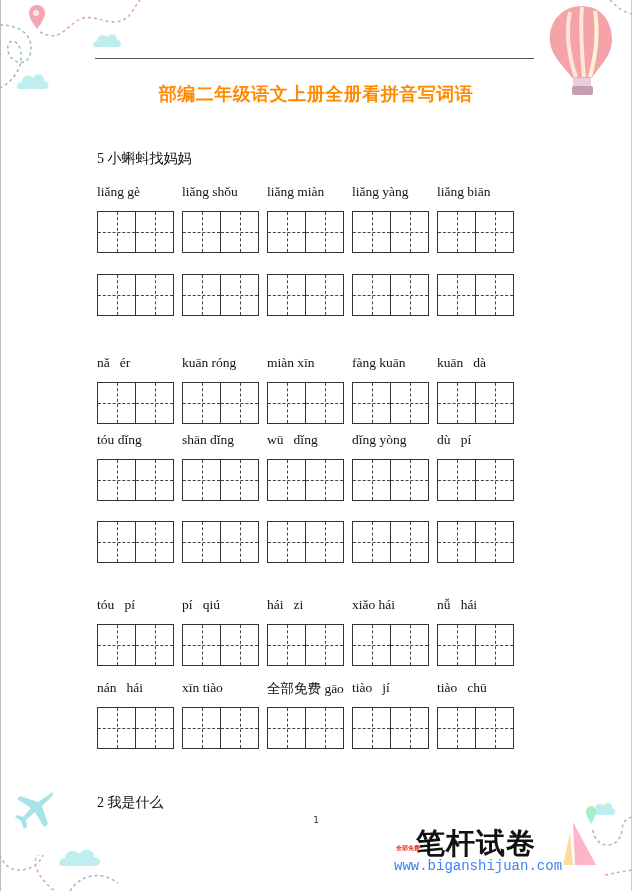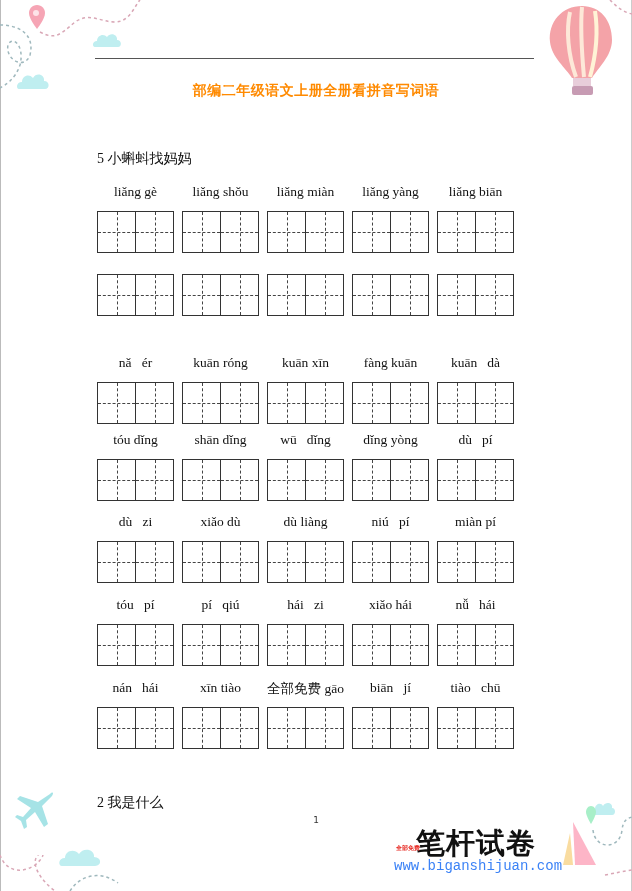--- a/index.html
+++ b/index.html
@@ -2,25 +2,25 @@
 <html><head>
 <meta charset="utf-8">
 <style>
   html,body{margin:0;padding:0;}
   body{width:632px;height:891px;position:relative;overflow:hidden;background:#fff;
        font-family:"Liberation Serif","DejaVu Serif",serif;color:#111;}
   .page-edge{position:absolute;left:0;top:0;width:1px;height:891px;background:#bbb;}
   .page-edge-r{position:absolute;right:0;top:0;width:1px;height:891px;background:#ccc;}
   .header-rule{position:absolute;left:95px;top:58px;width:439px;height:1px;background:#555;}
   .title{position:absolute;left:0;width:632px;top:82px;text-align:center;font-family:"DejaVu Sans",sans-serif;
-         font-weight:bold;font-size:14px;color:#ff8a00;letter-spacing:0.5px;}
+         font-weight:bold;font-size:18px;color:#ff8a00;letter-spacing:0.5px;}
   .section-title{position:absolute;left:97px;font-size:14px;color:#111;}
   .row{position:absolute;left:97px;width:420px;}
   .pinyin-row{display:flex;gap:8px;height:20px;}
-  .pinyin{width:77px;text-align:center;font-size:13.5px;white-space:pre;}
+  .pinyin{width:77px;font-size:13.5px;white-space:pre;}
   .box-row{display:flex;gap:8px;margin-top:-1px;}
   .tian-box{width:77px;height:42px;border:1.3px solid #333;box-sizing:border-box;display:flex;position:relative;}
   .cell{flex:1;position:relative;}
   .cell + .cell{border-left:1.3px solid #333;}
   .cell::before{content:"";position:absolute;left:50%;top:0;bottom:0;border-left:1px dashed #444;}
   .cell::after{content:"";position:absolute;top:50%;left:0;right:0;border-top:1px dashed #444;}
   .page-number{position:absolute;left:0;width:632px;text-align:center;top:815px;font-size:9px;font-family:"DejaVu Sans",sans-serif;color:#333;}
   .brand{position:absolute;left:392px;top:826px;width:170px;}
   .brand-name{position:absolute;left:24px;top:-2px;font-family:"DejaVu Sans",sans-serif;font-size:29px;font-weight:bold;color:#111;letter-spacing:1px;text-align:right;}
   .brand-tag{position:absolute;left:4px;top:18px;font-family:"DejaVu Sans",sans-serif;font-size:6px;color:#e8322b;font-weight:bold;}
@@ -117,21 +117,21 @@
         <div class="cell"></div>
         <div class="cell"></div>
       </div>
   </div>
 </div>
 
 <div class="row" style="top:355px">
   <div class="pinyin-row">
     <div class="pinyin">nǎ   ér</div>
     <div class="pinyin">kuān róng</div>
-    <div class="pinyin">kuān xīn</div>
+    <div class="pinyin">miàn xīn</div>
     <div class="pinyin">fàng kuān</div>
     <div class="pinyin">kuān   dà</div>
   </div>
   <div class="box-row" style="margin-top:7px">
     <div class="tian-box">
         <div class="cell"></div>
         <div class="cell"></div>
       </div>
     <div class="tian-box">
         <div class="cell"></div>
@@ -178,27 +178,20 @@
         <div class="cell"></div>
       </div>
     <div class="tian-box">
         <div class="cell"></div>
         <div class="cell"></div>
       </div>
   </div>
 </div>
 
 <div class="row" style="top:514px">
-  <div class="pinyin-row">
-    <div class="pinyin">dù   zi</div>
-    <div class="pinyin">xiǎo dù</div>
-    <div class="pinyin">dù liàng</div>
-    <div class="pinyin">niú   pí</div>
-    <div class="pinyin">miàn pí</div>
-  </div>
   <div class="box-row" style="margin-top:7px">
     <div class="tian-box">
         <div class="cell"></div>
         <div class="cell"></div>
       </div>
     <div class="tian-box">
         <div class="cell"></div>
         <div class="cell"></div>
       </div>
     <div class="tian-box">
@@ -246,21 +239,21 @@
         <div class="cell"></div>
       </div>
   </div>
 </div>
 
 <div class="row" style="top:680px">
   <div class="pinyin-row">
     <div class="pinyin">nán   hái</div>
     <div class="pinyin">xīn tiào</div>
     <div class="pinyin">全部免费 gāo</div>
-    <div class="pinyin">biān   jí</div>
+    <div class="pinyin">tiào   jí</div>
     <div class="pinyin">tiào   chū</div>
   </div>
   <div class="box-row" style="margin-top:7px">
     <div class="tian-box">
         <div class="cell"></div>
         <div class="cell"></div>
       </div>
     <div class="tian-box">
         <div class="cell"></div>
         <div class="cell"></div>

